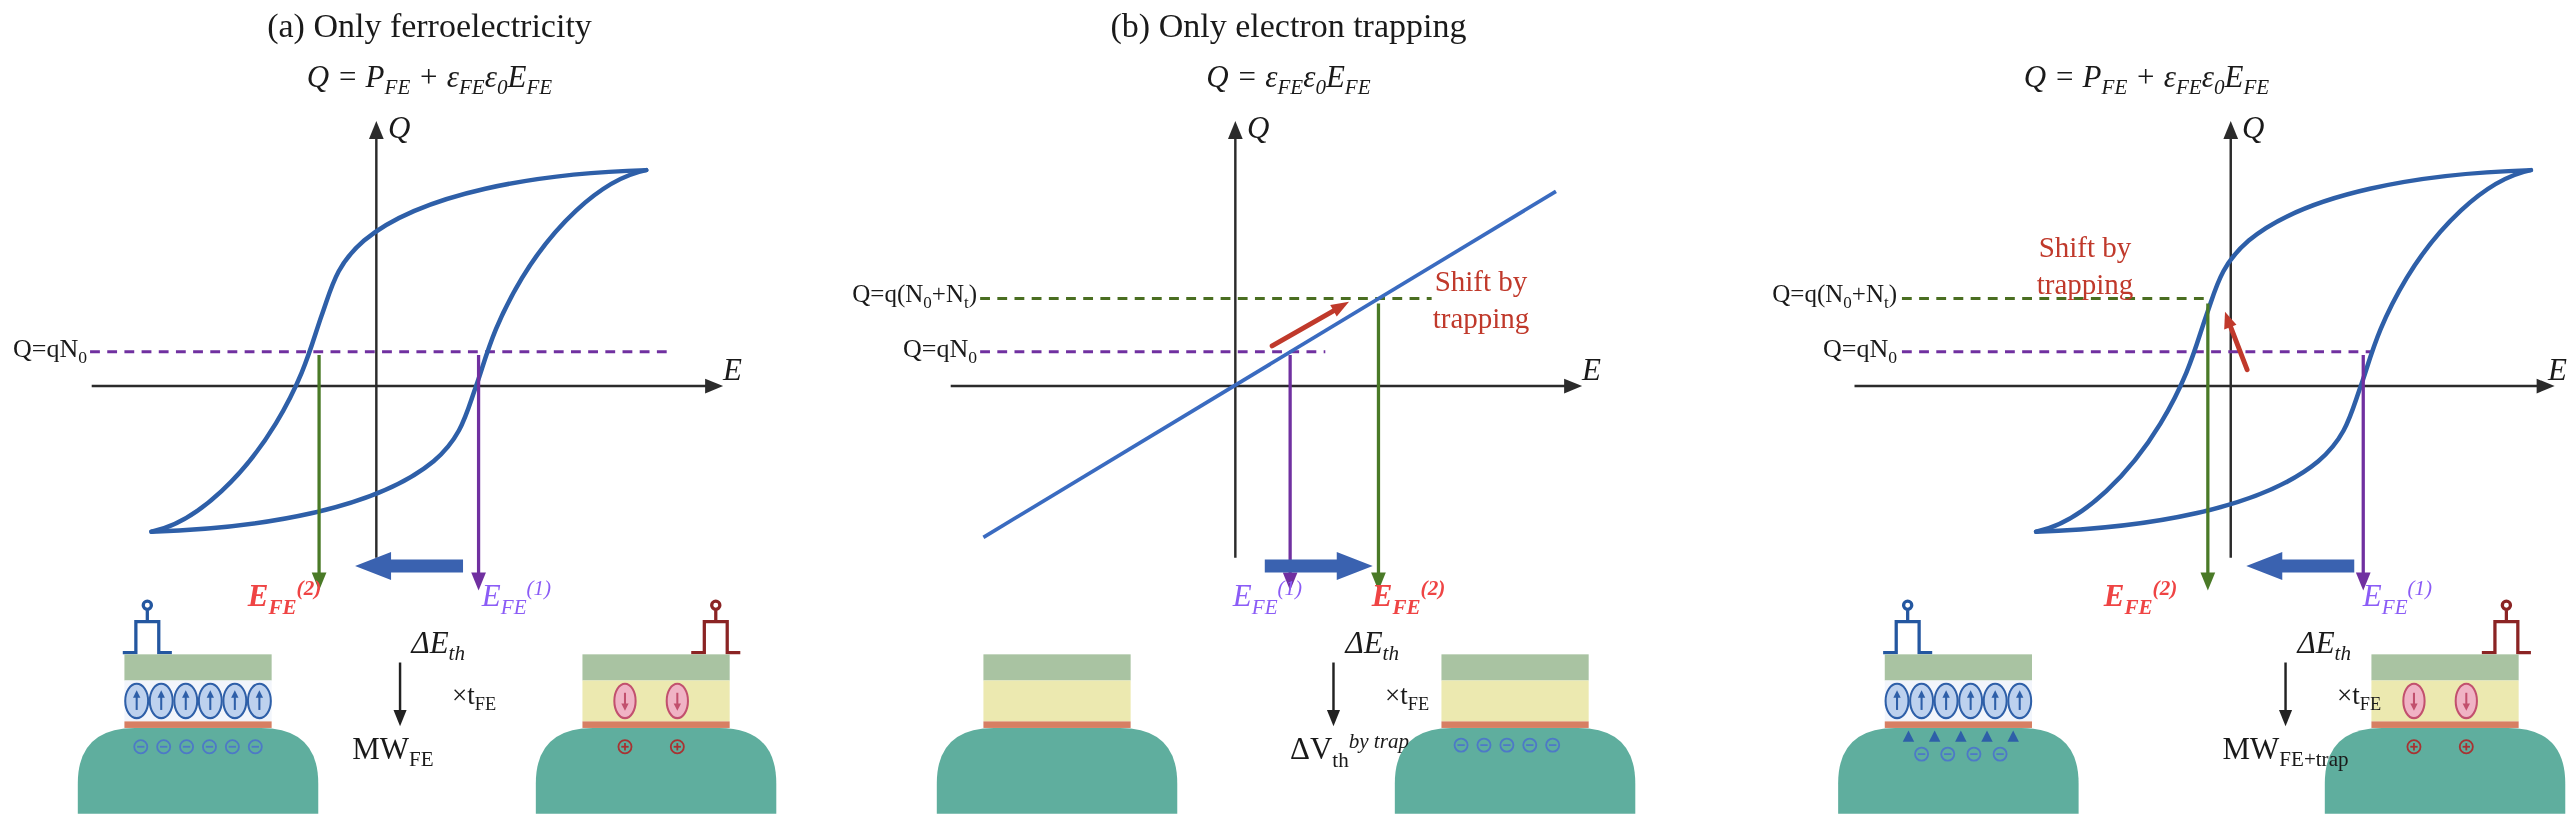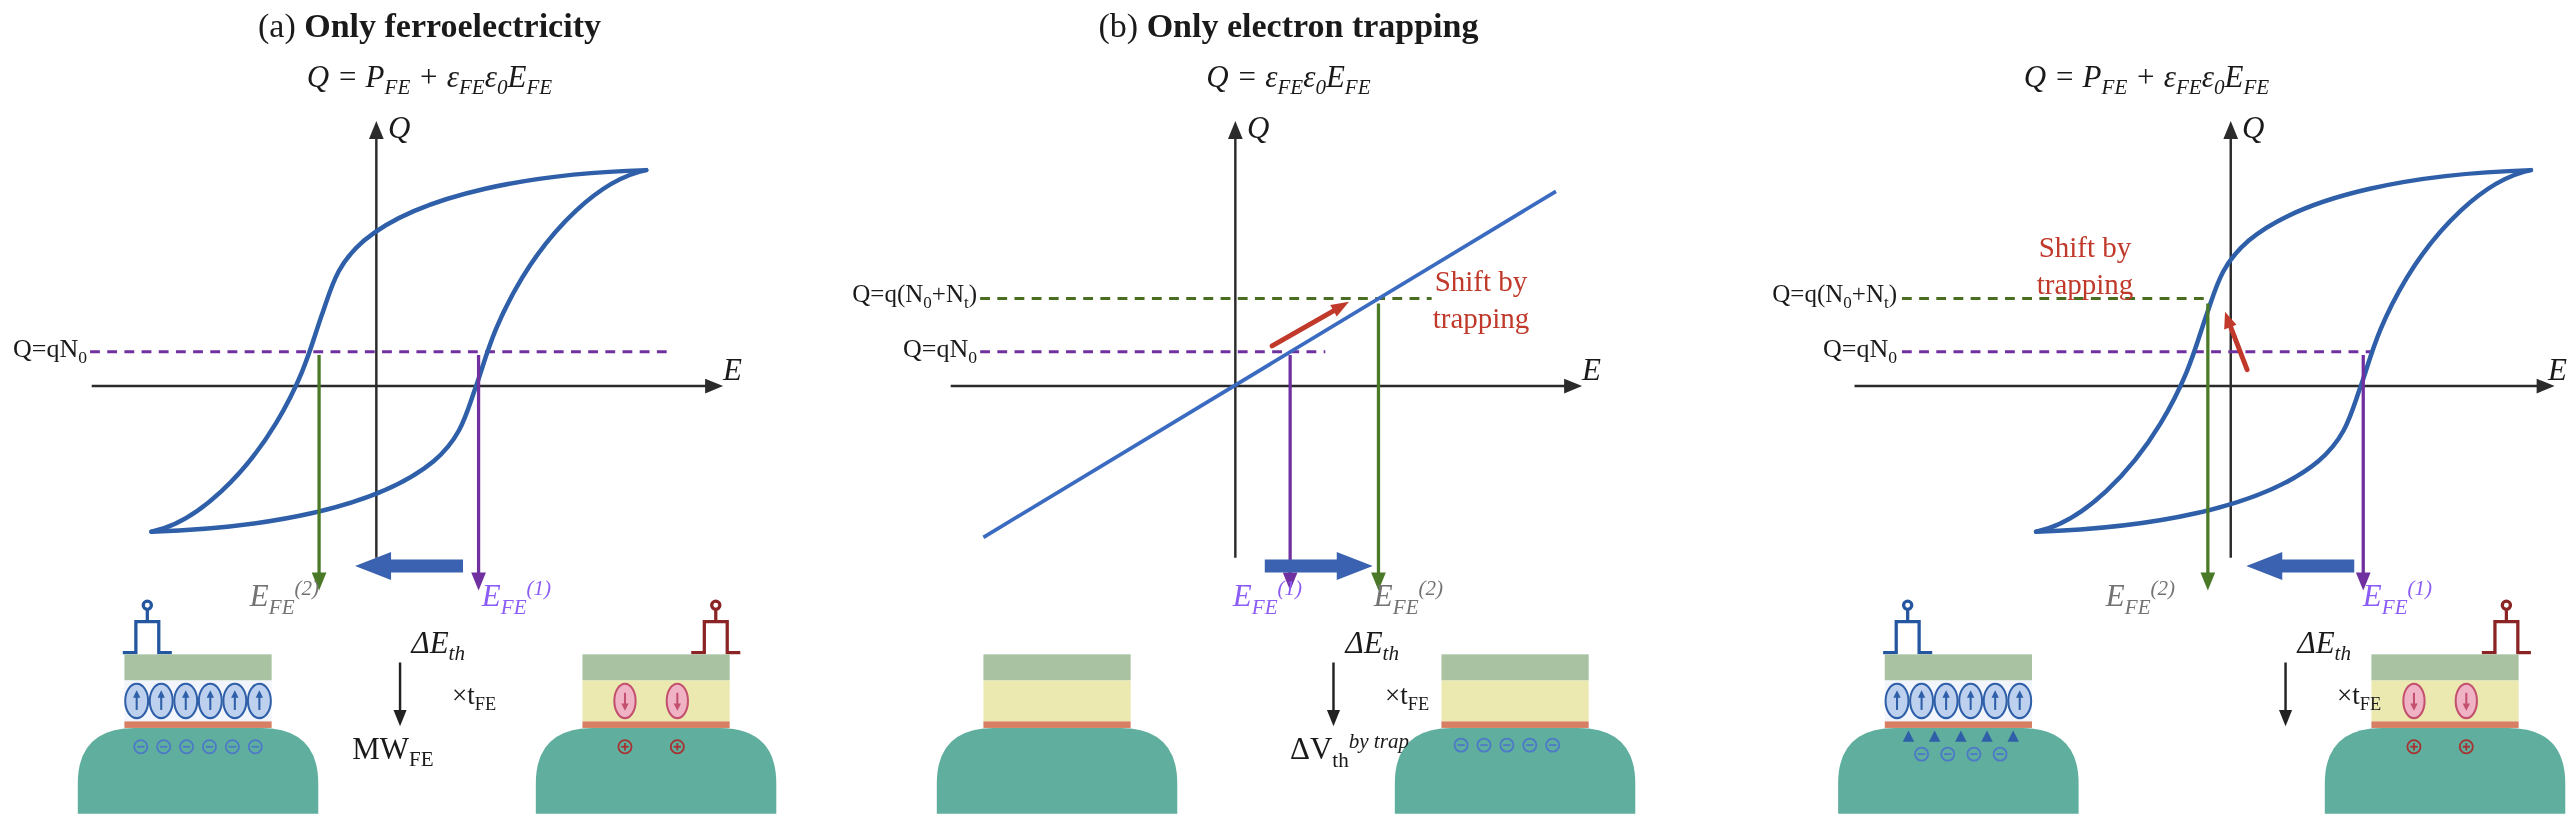--- a/index.html
+++ b/index.html
@@ -4,27 +4,27 @@
 <style>
   * { margin:0; padding:0; box-sizing:border-box; }
   html,body { background:#ffffff; }
   body { width:2576px; height:831px; font-family:"Liberation Serif", serif; color:#1a1a1a; }
   .figure { position:relative; width:2576px; height:831px; background:#ffffff; overflow:hidden; }
   .panel { position:absolute; top:0; width:859px; height:831px; }
   .panel.pa { left:0; } .panel.pb { left:859px; } .panel.pc { left:1717px; }
   .psvg { position:absolute; left:0; top:0; width:859px; height:831px; }
   .lbl { position:absolute; white-space:nowrap; }
   .title { width:100%; text-align:center; top:6.5px; font-size:34px; }
-  .title .t { font-weight:bold; }
+  .title .t { font-weight:normal; }
   .equation { width:100%; text-align:center; top:59px; font-size:31px; font-style:italic; }
   .axis-letter { font-size:31px; font-style:italic; }
   .qlabel { font-size:26px; }
   .anchor-right { transform:translateX(-100%); }
   .efe { font-size:31px; font-style:italic; text-align:center; width:131px; }
-  .green { color:#737373; }
+  .green { color:#ef4444;font-weight:bold; }
   .purple { color:#8b5cf6; }
   .redtxt { color:#c0392b; }
   .delta { font-size:31px; font-style:italic; text-align:right; }
   .times { font-size:27px;margin-left:41px; }
   .result { font-size:31px; text-align:center; }
   .shift { font-size:29px; font-weight:400; text-align:center; line-height:37px; white-space:normal; }
   sub, sup { font-size:68%; }
   .result sup, .efe sup { font-style:italic; }
   
   .axis { stroke:#2b2b2b; stroke-width:3; }
@@ -303,16 +303,17 @@
     <div class="lbl qlabel anchor-right" style="left:180px;top:280px;font-size:25px">Q=q(N<sub>0</sub>+N<sub>t</sub>)</div>
     <div class="lbl qlabel anchor-right" style="left:180px;top:334px">Q=qN<sub>0</sub></div>
     <div class="lbl shift redtxt" style="left:270px;top:229px;width:196px">
       <div>Shift by</div>
       <div>trapping</div>
     </div>
     <div class="lbl efe green" style="left:358px;top:576px">E<sub>FE</sub><sup>(2)</sup></div>
     <div class="lbl efe purple" style="left:615px;top:576px">E<sub>FE</sub><sup>(1)</sup></div>
     <div class="lbl delta" style="left:503px;top:625px;width:131px">ΔE<sub>th</sub></div>
     <div class="lbl times" style="left:579px;top:680px">×t<sub>FE</sub></div>
+    <div class="lbl result" style="left:462px;top:731px;width:213px">MW<sub>FE+trap</sub></div>
   </section>
 
 </div>
 
 
 </body></html>

